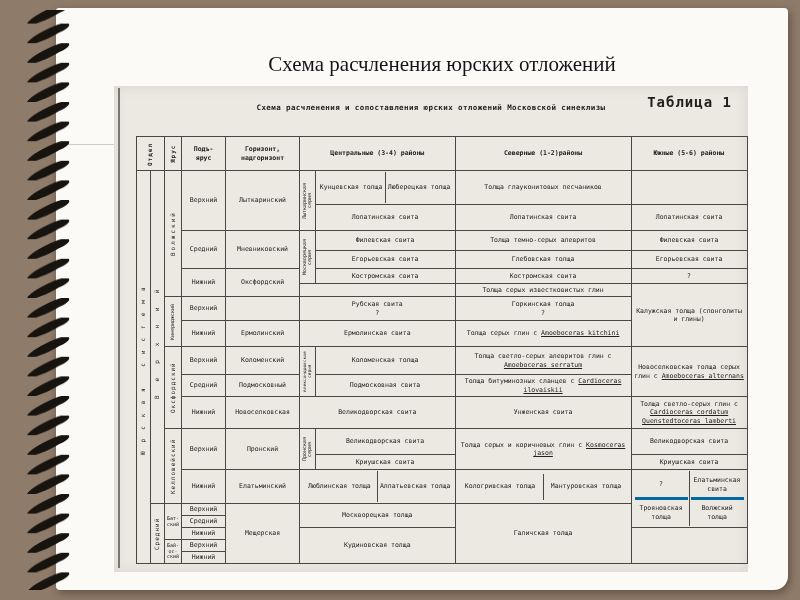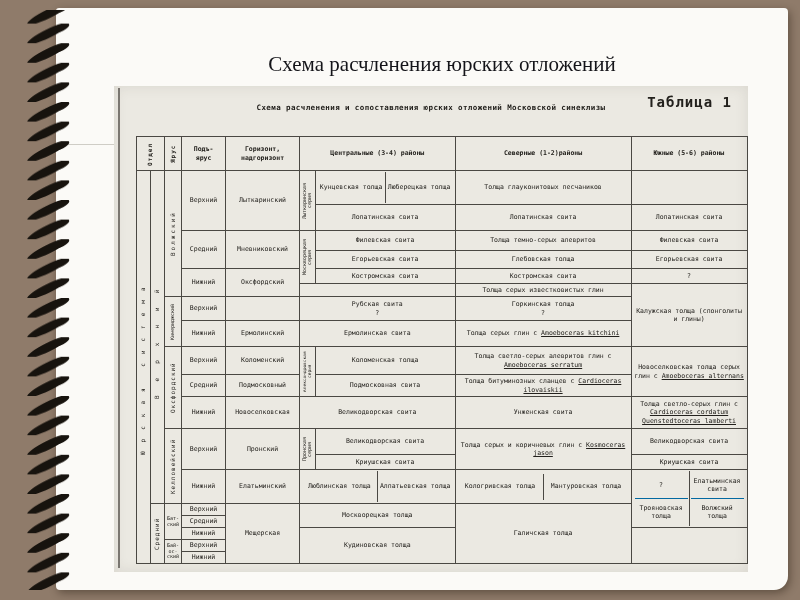--- a/index.html
+++ b/index.html
@@ -23,21 +23,21 @@
               vertical-align:middle;overflow:hidden;}
   table.strat th{font-size:6.5px;font-weight:bold;padding:1px;}
   .vtext{writing-mode:vertical-rl;transform:rotate(180deg);margin:0 auto;line-height:1.05;
          font-size:6px;display:block;overflow:hidden;letter-spacing:1px;}
   td.tiny{font-size:5px;line-height:1.15;}
   .hsplit{display:flex;align-items:stretch;width:100%;}
   .hcell{flex:1;display:flex;align-items:center;justify-content:center;text-align:center;padding:1px;min-width:0;}
   .hcell + .hcell{border-left:1px solid #4a4843;}
   .vstack{display:flex;flex-direction:column;width:100%;height:100%;}
   .vcell{flex:1;display:flex;align-items:center;justify-content:center;text-align:center;padding:1px;min-height:0;}
-  .vcell + .vcell{border-top:1px solid #0369a1;text-align:center;}
+  .vcell + .vcell{border-top:3px solid #0369a1;text-align:center;}
   u{text-underline-offset:1px;}
 </style>
 </head>
 <body>
 
 <div class="stage">
 
   <div class="page">
     <div class="rule"></div>
     <div class="title">Схема расчленения юрских отложений</div>

